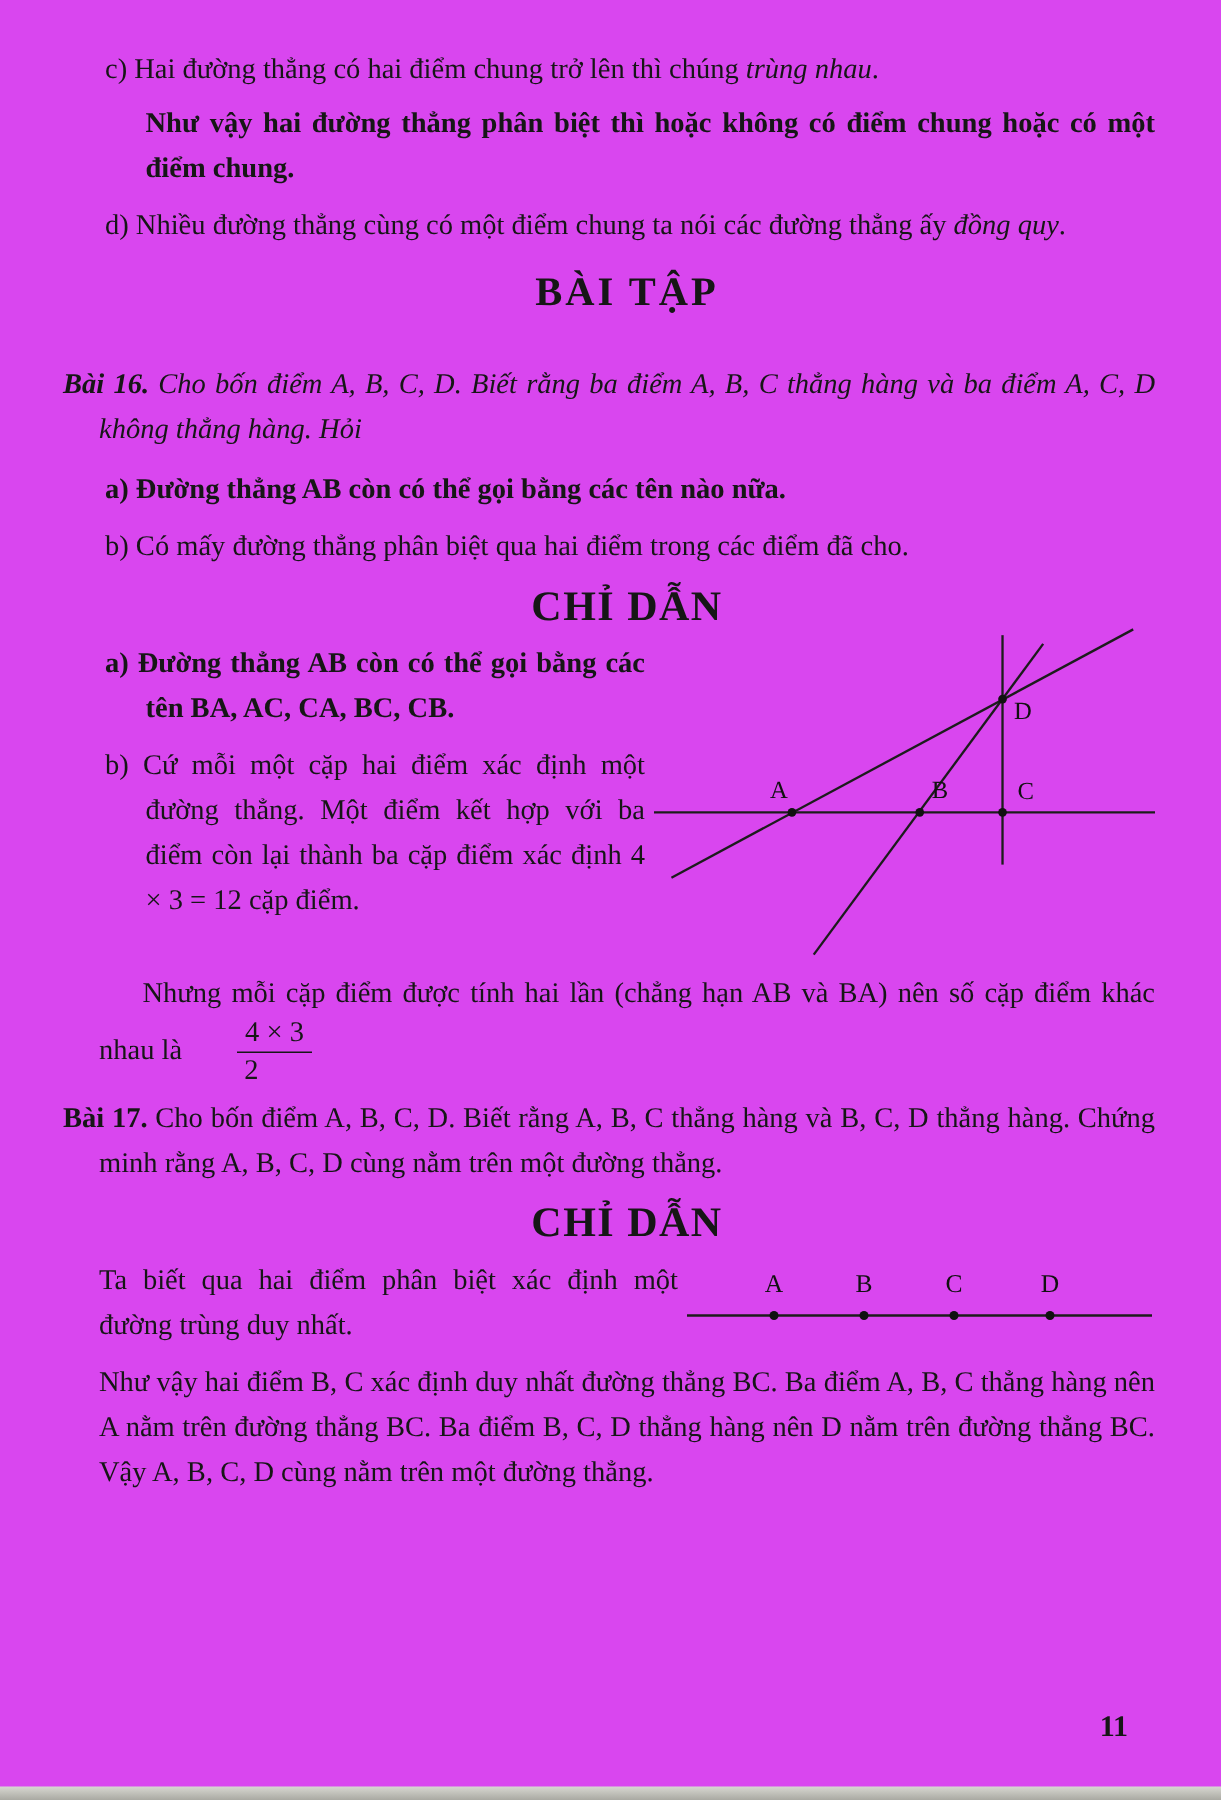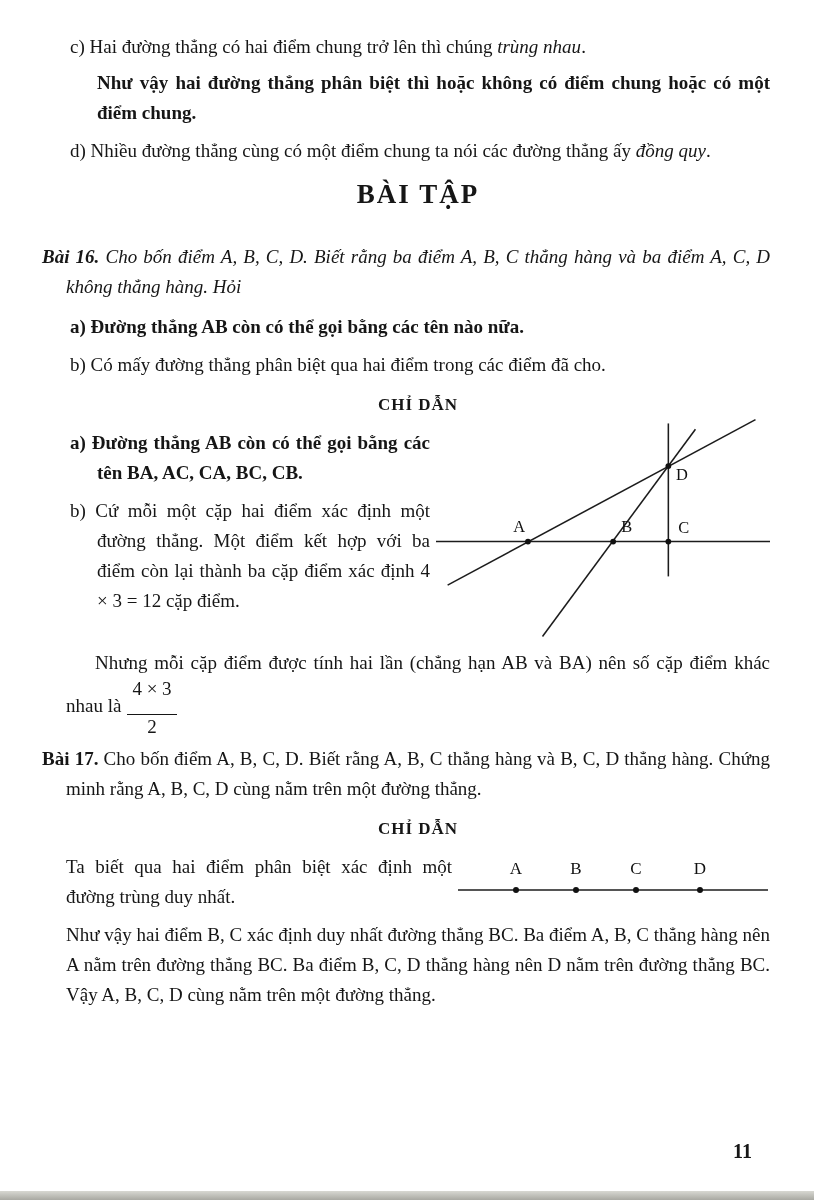--- a/index.html
+++ b/index.html
@@ -1,21 +1,21 @@
 <!DOCTYPE html>
 <html><head>
 <meta charset="utf-8">
 <style>
   * { margin:0; padding:0; box-sizing:border-box; }
   html,body { background:#9a9a94; }
   .page {
     position:relative;
     width:814px; height:1200px;
     margin:0 auto;
-    background:#ffffff;
+    background:#d946ef;
     color:#161616;
     font-family:"Liberation Serif","DejaVu Serif",serif;
     font-size:19px;
     line-height:30px;
     padding:32px 44px 0 66px;
     overflow:hidden;
   }
   p { text-align:justify; }
   .it { font-style:italic; }
   .b  { font-weight:bold; }
@@ -26,40 +26,40 @@
 
   
   .ex { text-indent:-24px; }
 
   .h-main {
     text-align:center; font-weight:bold; font-size:27px;
     letter-spacing:2px; line-height:32px;
     margin:12px 0 32px 0; text-indent:0;
   }
   .h-guide {
-    text-align:center; font-weight:bold; font-size:17px;
+    text-align:center; font-weight:bold; font-size:28px;
     letter-spacing:1px; line-height:30px;
     margin:10px 0 8px 0; text-indent:0;
   }
 
   .mb6{margin-bottom:6px;} .mb8{margin-bottom:8px;font-weight:bold;} .mb10{margin-bottom:10px;font-style:italic;}
   .mt6{margin-top:6px;} .mt8{margin-top:8px;}
 
   .guide-row { display:flex; gap:6px; align-items:flex-start; }
   .guide-left { flex:1 1 auto; min-width:0; }
   .fig16 { flex:0 0 334px; width:334px; height:228px; margin-top:-14px; }
   .fig17 { flex:0 0 312px; width:312px; height:54px; margin-top:4px; }
 
   .fig-line { stroke:#1c1c1c; stroke-width:1.6; fill:none; }
   .fig-dot  { fill:#111; }
   .fig-label { font-family:"Liberation Serif","DejaVu Serif",serif; font-size:17px; fill:#111; }
 
   .frac { display:inline-block; vertical-align:middle; text-align:center;
           text-indent:0; margin:0 6px; line-height:22px; }
-  .frac .num { display:block; border-bottom:1.6px solid #161616; padding:0 5px 14px 5px; }
+  .frac .num { display:block; border-bottom:1.6px solid #161616; padding:0 5px 1px 5px;margin-left:31px; }
   .frac .den { display:block; padding-top:1px; }
 
   .page-number {
     position:absolute; right:62px; bottom:34px;
     font-weight:bold; font-size:20px;
   }
   .scan-edge {
     position:absolute; left:0; right:0; bottom:0; height:9px;
     background:linear-gradient(#d8d8d2,#a9a9a2);
   }

